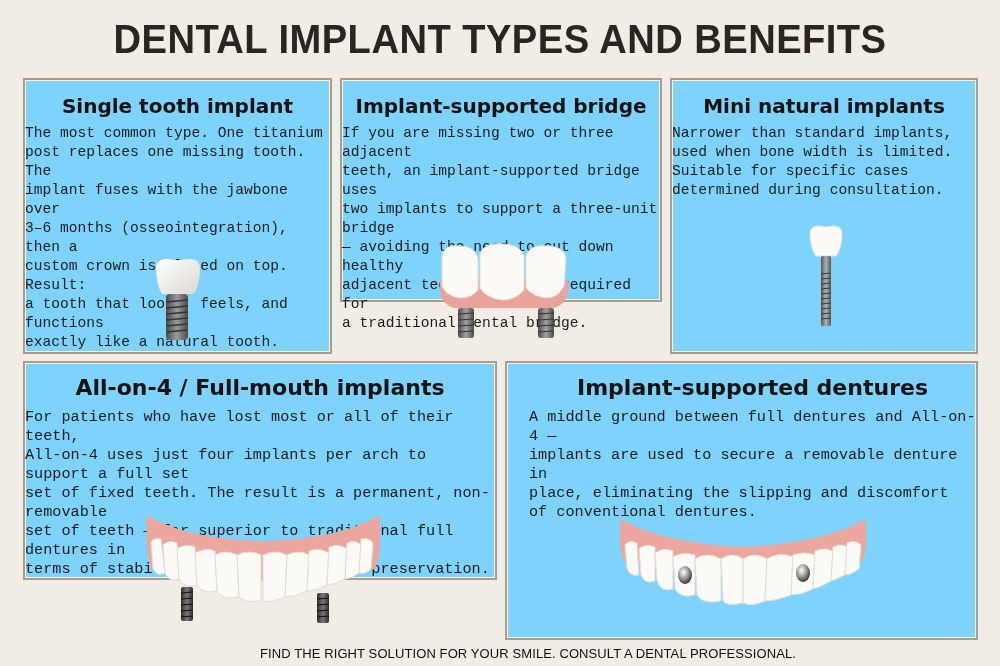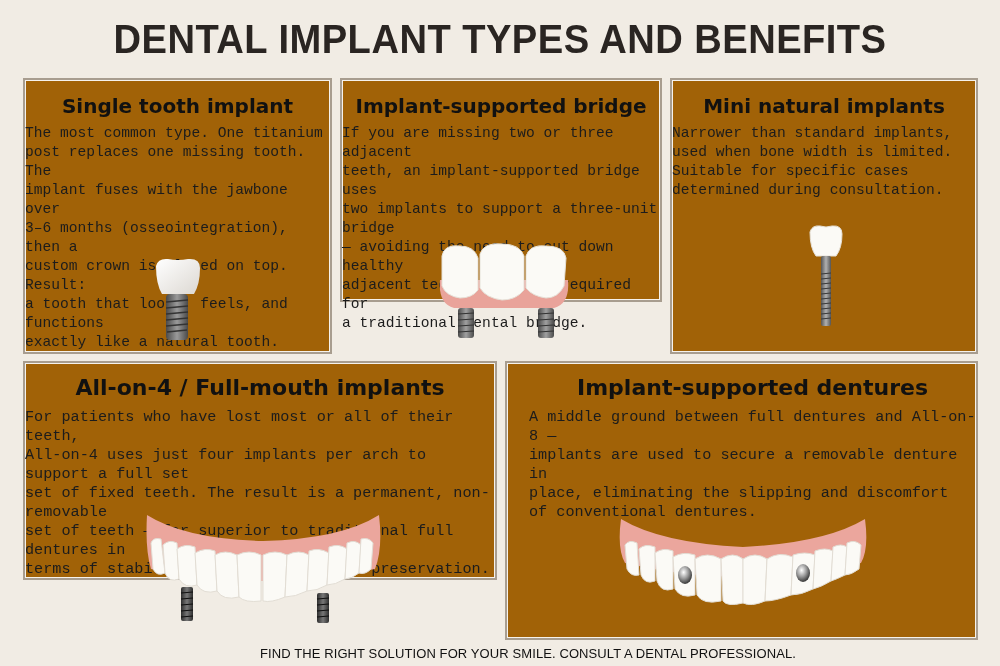--- a/index.html
+++ b/index.html
@@ -13,21 +13,21 @@
   .title {
     position:absolute; left:0; top:16px; width:1000px;
     text-align:center;
     font-family:"Liberation Sans", sans-serif;
     font-weight:bold; font-size:41px; letter-spacing:0.5px;
     color:#2a2522;
     transform:scaleX(0.93);
   }
   .panel {
     position:absolute;
-    background:#a16207;
+    background:#7dd3fc;
     border:2px solid #a89d8f;
     box-sizing:border-box;
     box-shadow: 0 0 0 1px #f6f2ec inset;
   }
   .panel h2 {
     margin:0; text-align:center;
     font-family:"DejaVu Sans", sans-serif;
     font-weight:bold; color:#111;
   }
   .panel p {
@@ -195,21 +195,21 @@
       <line x1="176" y1="90" x2="188" y2="89"></line>
         <line x1="176" y1="96" x2="188" y2="95"></line>
         <line x1="176" y1="102" x2="188" y2="101"></line>
         <line x1="176" y1="108" x2="188" y2="107"></line>
     </g>
   </svg>
 </div>
 
 <div class="panel p-bot" style="left:505px; top:361px; width:473px; height:279px;padding-left:22px;">
   <h2>Implant-supported dentures</h2>
-  <p>A middle ground between full dentures and All-on-8 —
+  <p>A middle ground between full dentures and All-on-4 —
 implants are used to secure a removable denture in
 place, eliminating the slipping and discomfort
 of conventional dentures.</p>
   <svg class="img" style="left:108px; top:150px;" width="256" height="96" viewBox="0 0 256 96">
     <defs>
       <radialGradient id="stud" cx=".4" cy=".35" r=".7">
         <stop offset="0" stop-color="#ffffff"></stop>
           <stop offset=".5" stop-color="#9a9a9a"></stop>
           <stop offset="1" stop-color="#2a2a2a"></stop>
       </radialGradient>

